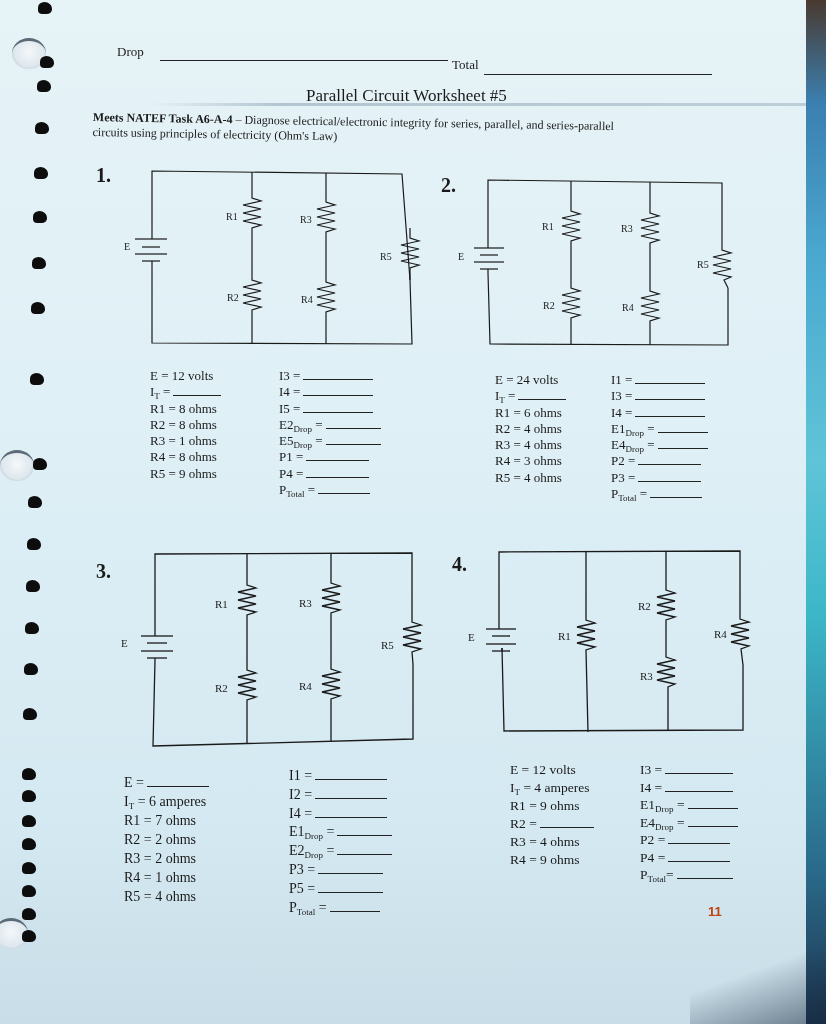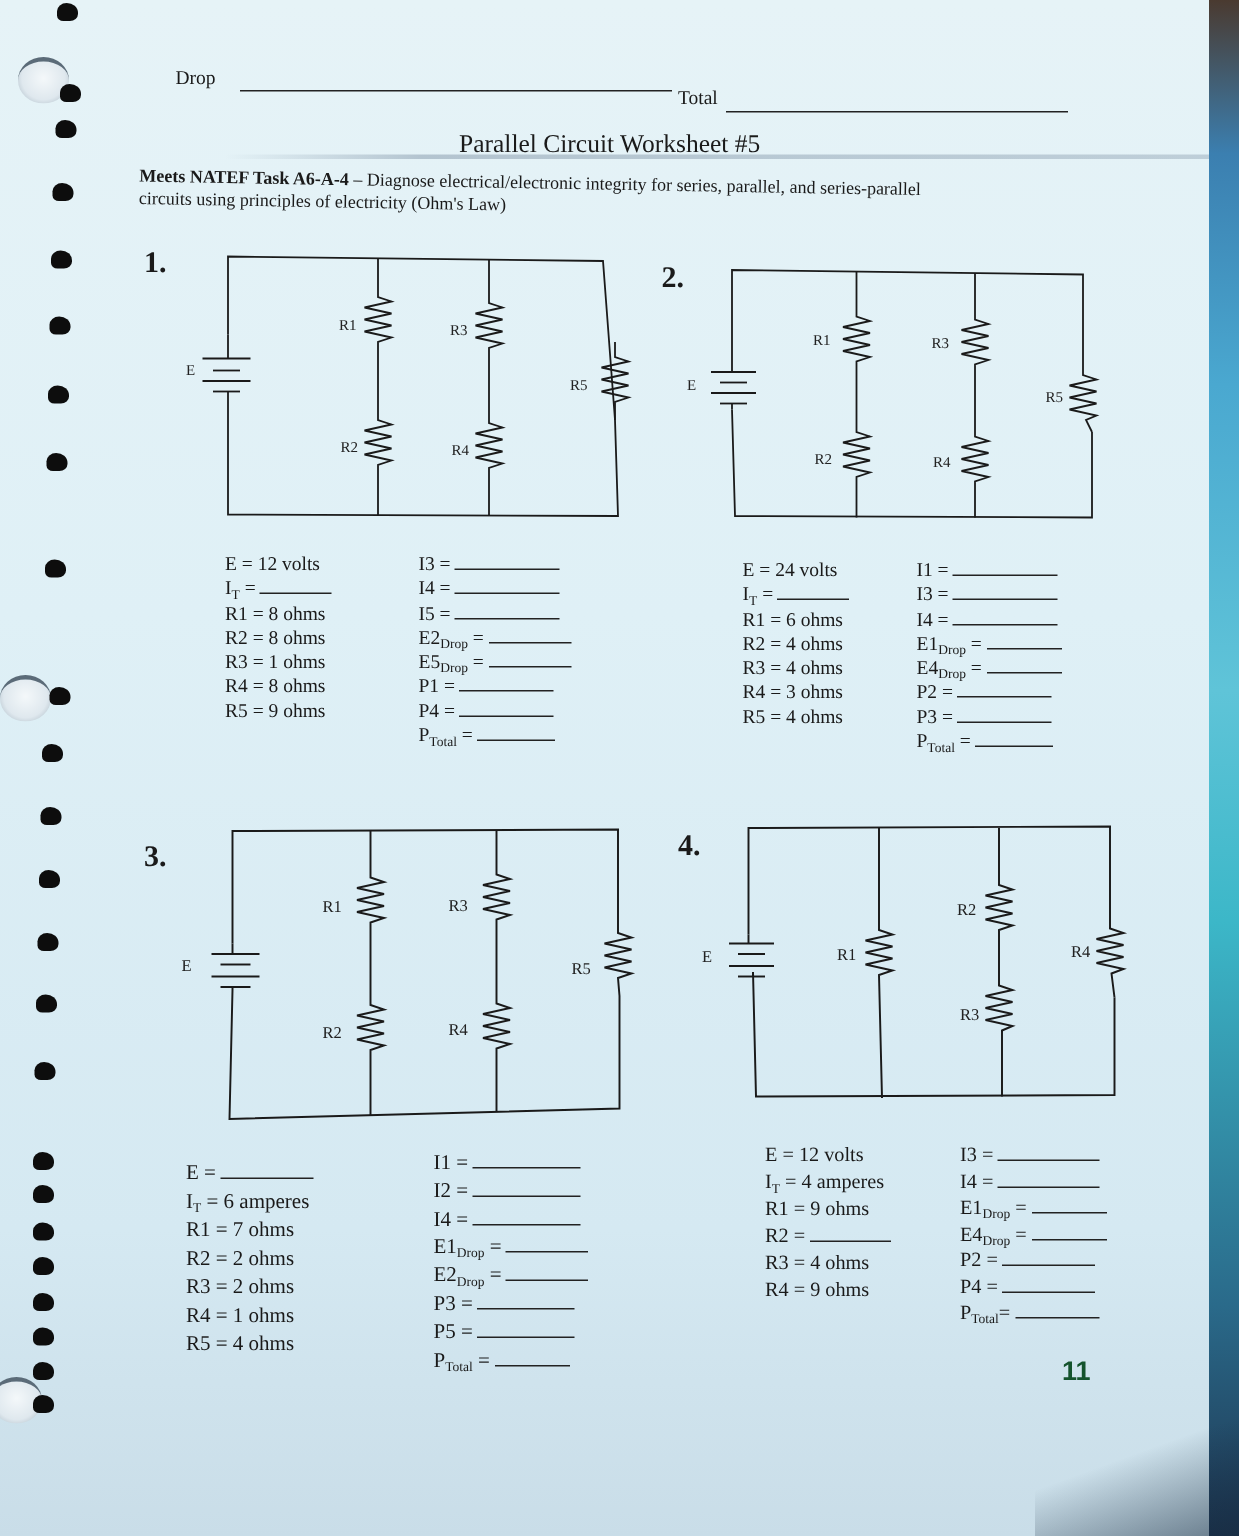--- a/index.html
+++ b/index.html
@@ -41,21 +41,21 @@
   .task { left:93px; top:110px; font-size:12px; line-height:15px; transform:rotate(1deg); transform-origin:left top; }
   .task b { font-weight:bold; }
   .qnum { font-size:20px; font-weight:bold; font-family:"Liberation Serif", serif; }
   .circuit { position:absolute; }
   .circuit svg { display:block; overflow:visible; }
   .circuit text { font-family:"Liberation Serif", serif; font-size:10px; fill:#222; }
   .vars { position:absolute; font-size:13px; line-height:16.3px; }
   .vars .row { white-space:nowrap; height:16.3px; }
   .blank { display:inline-block; border-bottom:1px solid #222; height:11px; vertical-align:baseline; margin-left:3px; }
   sub { font-size:9px; vertical-align:-3px; }
-  .pagenum { left:708px; top:904px; font-family:"Liberation Sans", sans-serif; font-size:18px; font-weight:bold; color:#14532d; }
+  .pagenum { left:708px; top:904px; font-family:"Liberation Sans", sans-serif; font-size:13px; font-weight:bold; color:#c2410c; }
 </style>
 </head>
 <body>
 
 <div class="page"></div>
 <div class="edge"></div>
 
 <div>
   <div class="hole" style="left:12px;top:38px;"></div>
   <div class="spiral" style="left:38px;top:2px;"></div>

